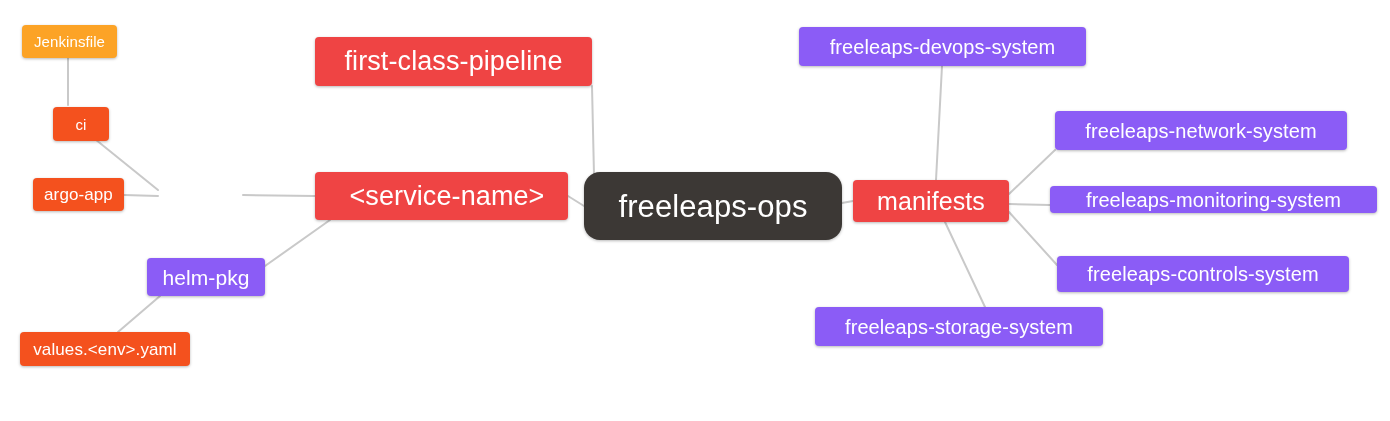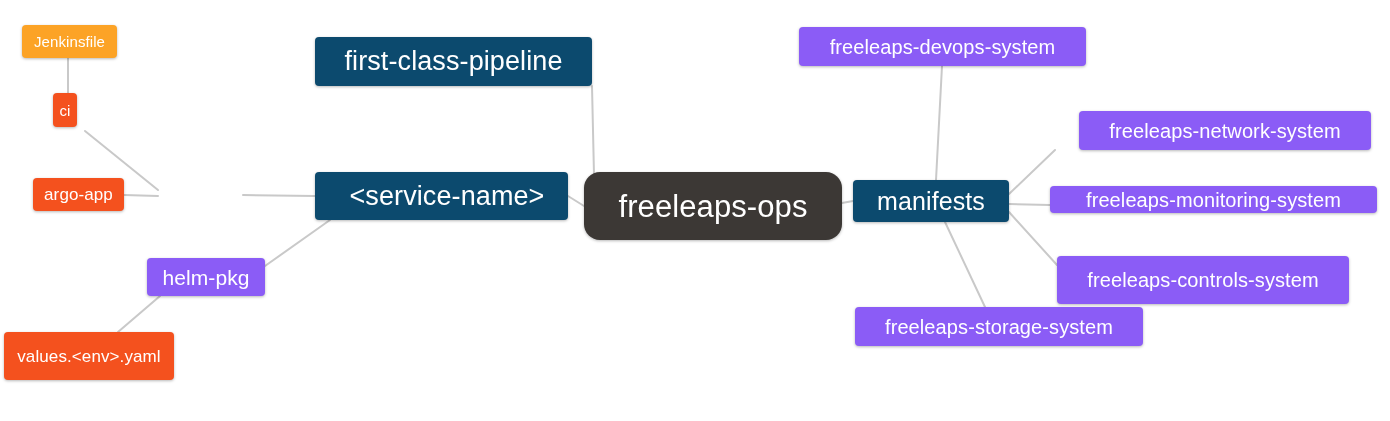--- a/index.html
+++ b/index.html
@@ -28,21 +28,21 @@
     color:#ffffff;
     border-radius:4px;
     white-space:nowrap;
     box-shadow:0 1px 3px rgba(0,0,0,0.28);
     line-height:1;
     letter-spacing:0.1px;
     cursor:pointer;
     user-select:none;
   }
   .n-root{ background:#3c3835;border-radius:16px; }
-  .n-blue{ background:#0c4a6e; }
+  .n-blue{ background:#ef4444; }
   .n-green{ background:#8b5cf6; }
   .n-orange{ background:#fca326; }
   .n-red{ background:#f4511e; }
 </style>
 </head>
 <body style="background: rgb(255, 255, 255);">
 
 <div id="mindmap">
   <svg id="edge-layer" viewBox="0 0 1390 421" xmlns="http://www.w3.org/2000/svg">
       <line x1="584" y1="206" x2="568" y2="196" stroke="#c9c9c9" stroke-width="2" stroke-linecap="round"></line>
@@ -71,37 +71,37 @@
     </div>
     <div class="node n-blue" style="left: 853px; top: 180px; width: 156px; height: 42px; font-size: 25px;">
       <span>manifests</span>
     </div>
     <div class="node n-green" style="left: 147px; top: 258px; width: 118px; height: 38px; font-size: 21px;">
       <span>helm-pkg</span>
     </div>
     <div class="node n-orange" style="left: 22px; top: 25px; width: 95px; height: 33px; font-size: 15px;">
       <span>Jenkinsfile</span>
     </div>
-    <div class="node n-red" style="left: 53px; top: 93px; width: 24px; height: 34px; font-size: 15px;">
+    <div class="node n-red" style="left: 53px; top: 107px; width: 56px; height: 34px; font-size: 15px;">
       <span>ci</span>
     </div>
     <div class="node n-red" style="left: 33px; top: 178px; width: 91px; height: 33px; font-size: 17px;">
       <span>argo-app</span>
     </div>
-    <div class="node n-red" style="left: 4px; top: 332px; width: 170px; height: 48px; font-size: 17px;">
+    <div class="node n-red" style="left: 20px; top: 332px; width: 170px; height: 34px; font-size: 17px;">
       <span>values.&lt;env&gt;.yaml</span>
     </div>
     <div class="node n-green" style="left: 799px; top: 27px; width: 287px; height: 39px; font-size: 20px;">
       <span>freeleaps-devops-system</span>
     </div>
-    <div class="node n-green" style="left: 1055px; top: 111px; width: 292px; height: 39px; font-size: 20px; margin-left: 24px;">
+    <div class="node n-green" style="left: 1055px; top: 111px; width: 292px; height: 39px; font-size: 20px;">
       <span>freeleaps-network-system</span>
     </div>
     <div class="node n-green" style="left: 1050px; top: 186px; width: 327px; height: 27px; font-size: 20px;">
       <span>freeleaps-monitoring-system</span>
     </div>
-    <div class="node n-green" style="left: 1057px; top: 256px; width: 292px; height: 48px; font-size: 20px;">
+    <div class="node n-green" style="left: 1057px; top: 256px; width: 292px; height: 36px; font-size: 20px;">
       <span>freeleaps-controls-system</span>
     </div>
-    <div class="node n-green" style="left: 815px; top: 307px; width: 288px; height: 39px; font-size: 20px; margin-left: 40px;">
+    <div class="node n-green" style="left: 815px; top: 307px; width: 288px; height: 39px; font-size: 20px;">
       <span>freeleaps-storage-system</span>
     </div>
   </div>
 
 </body></html>

